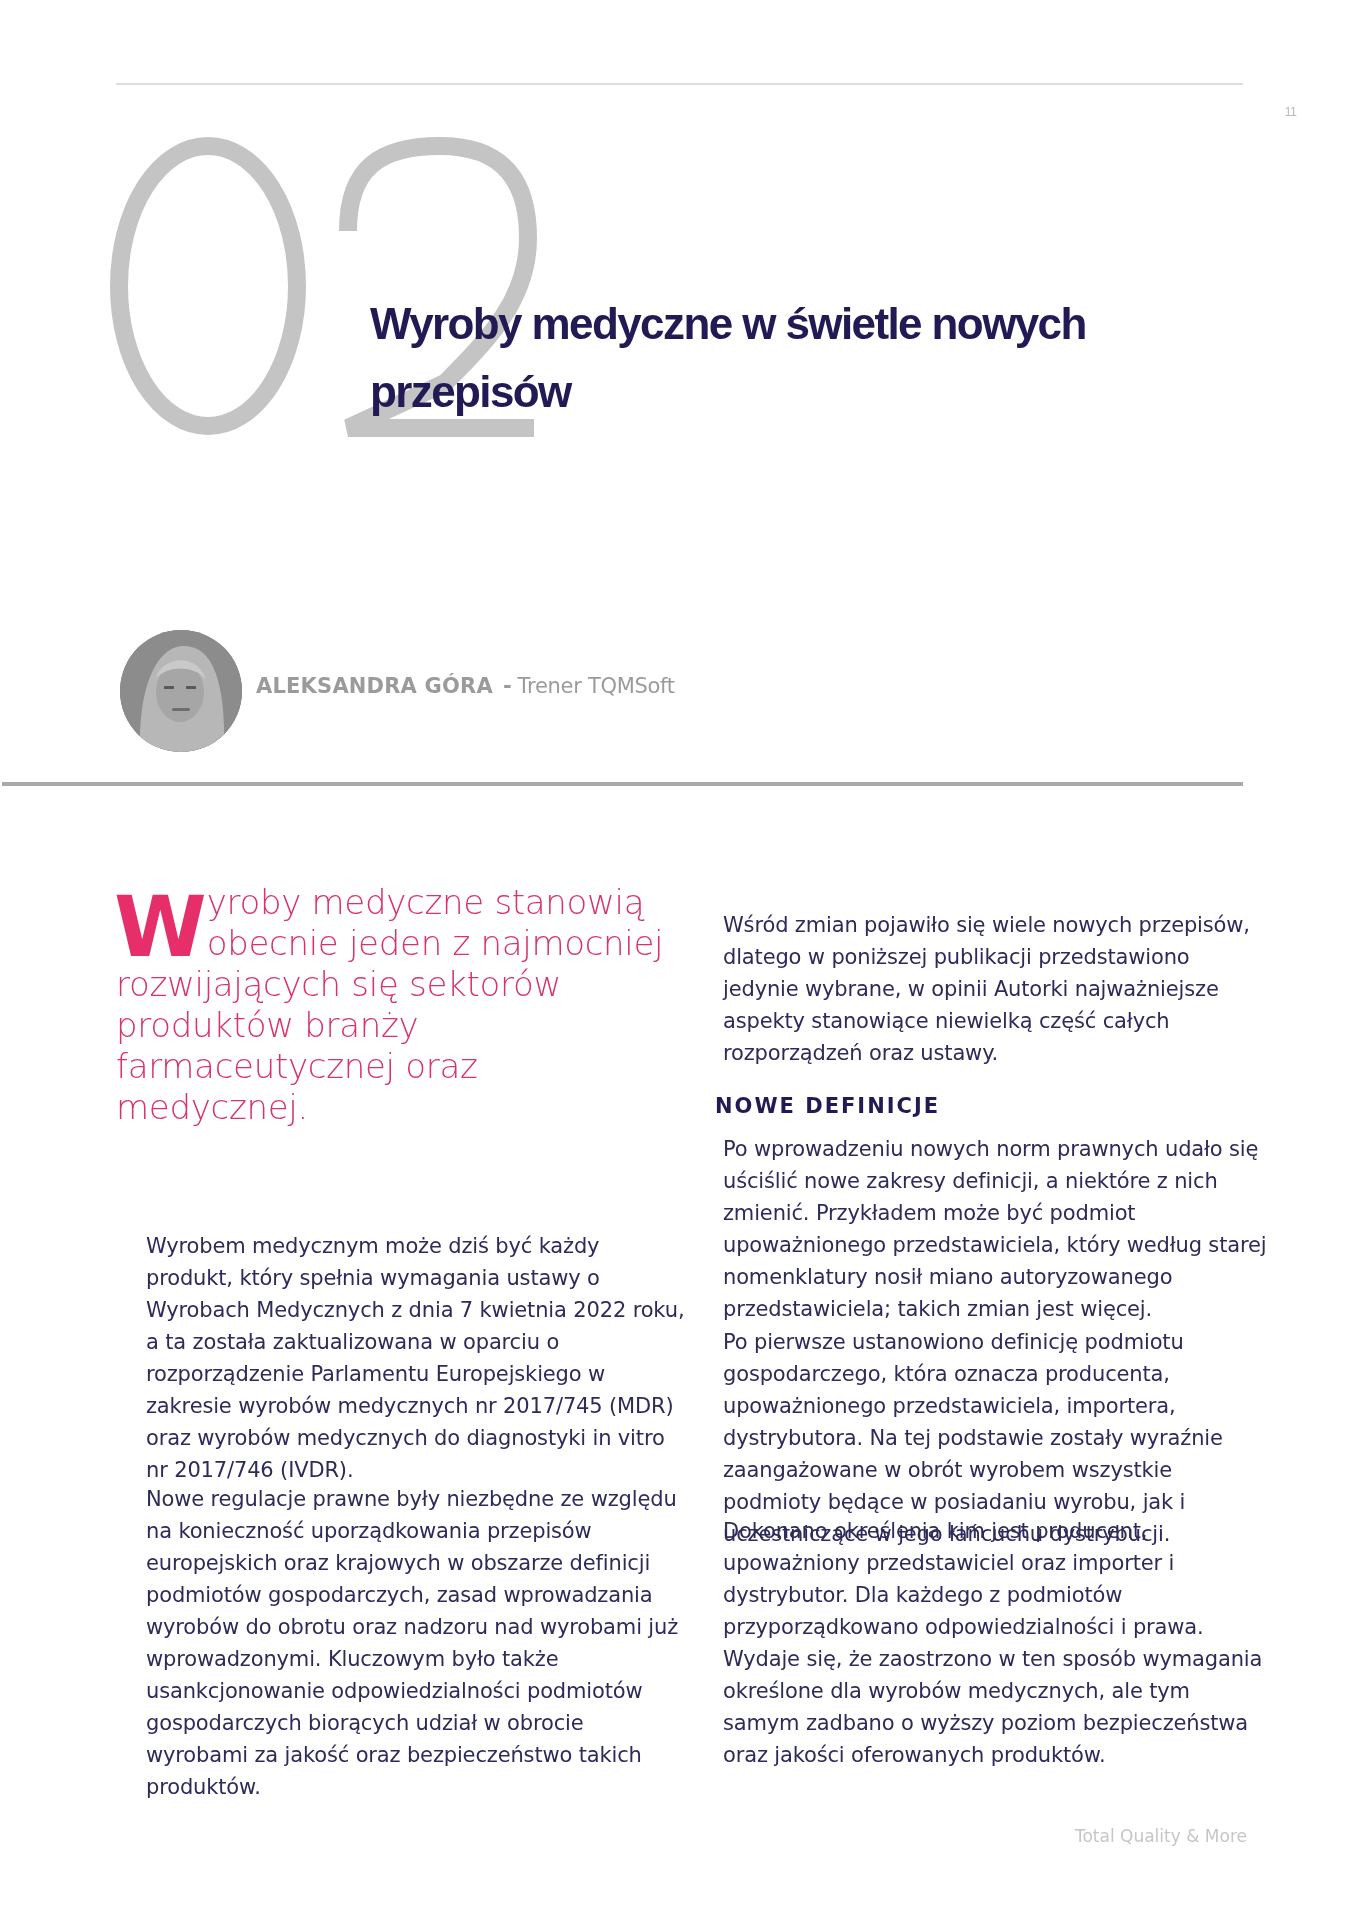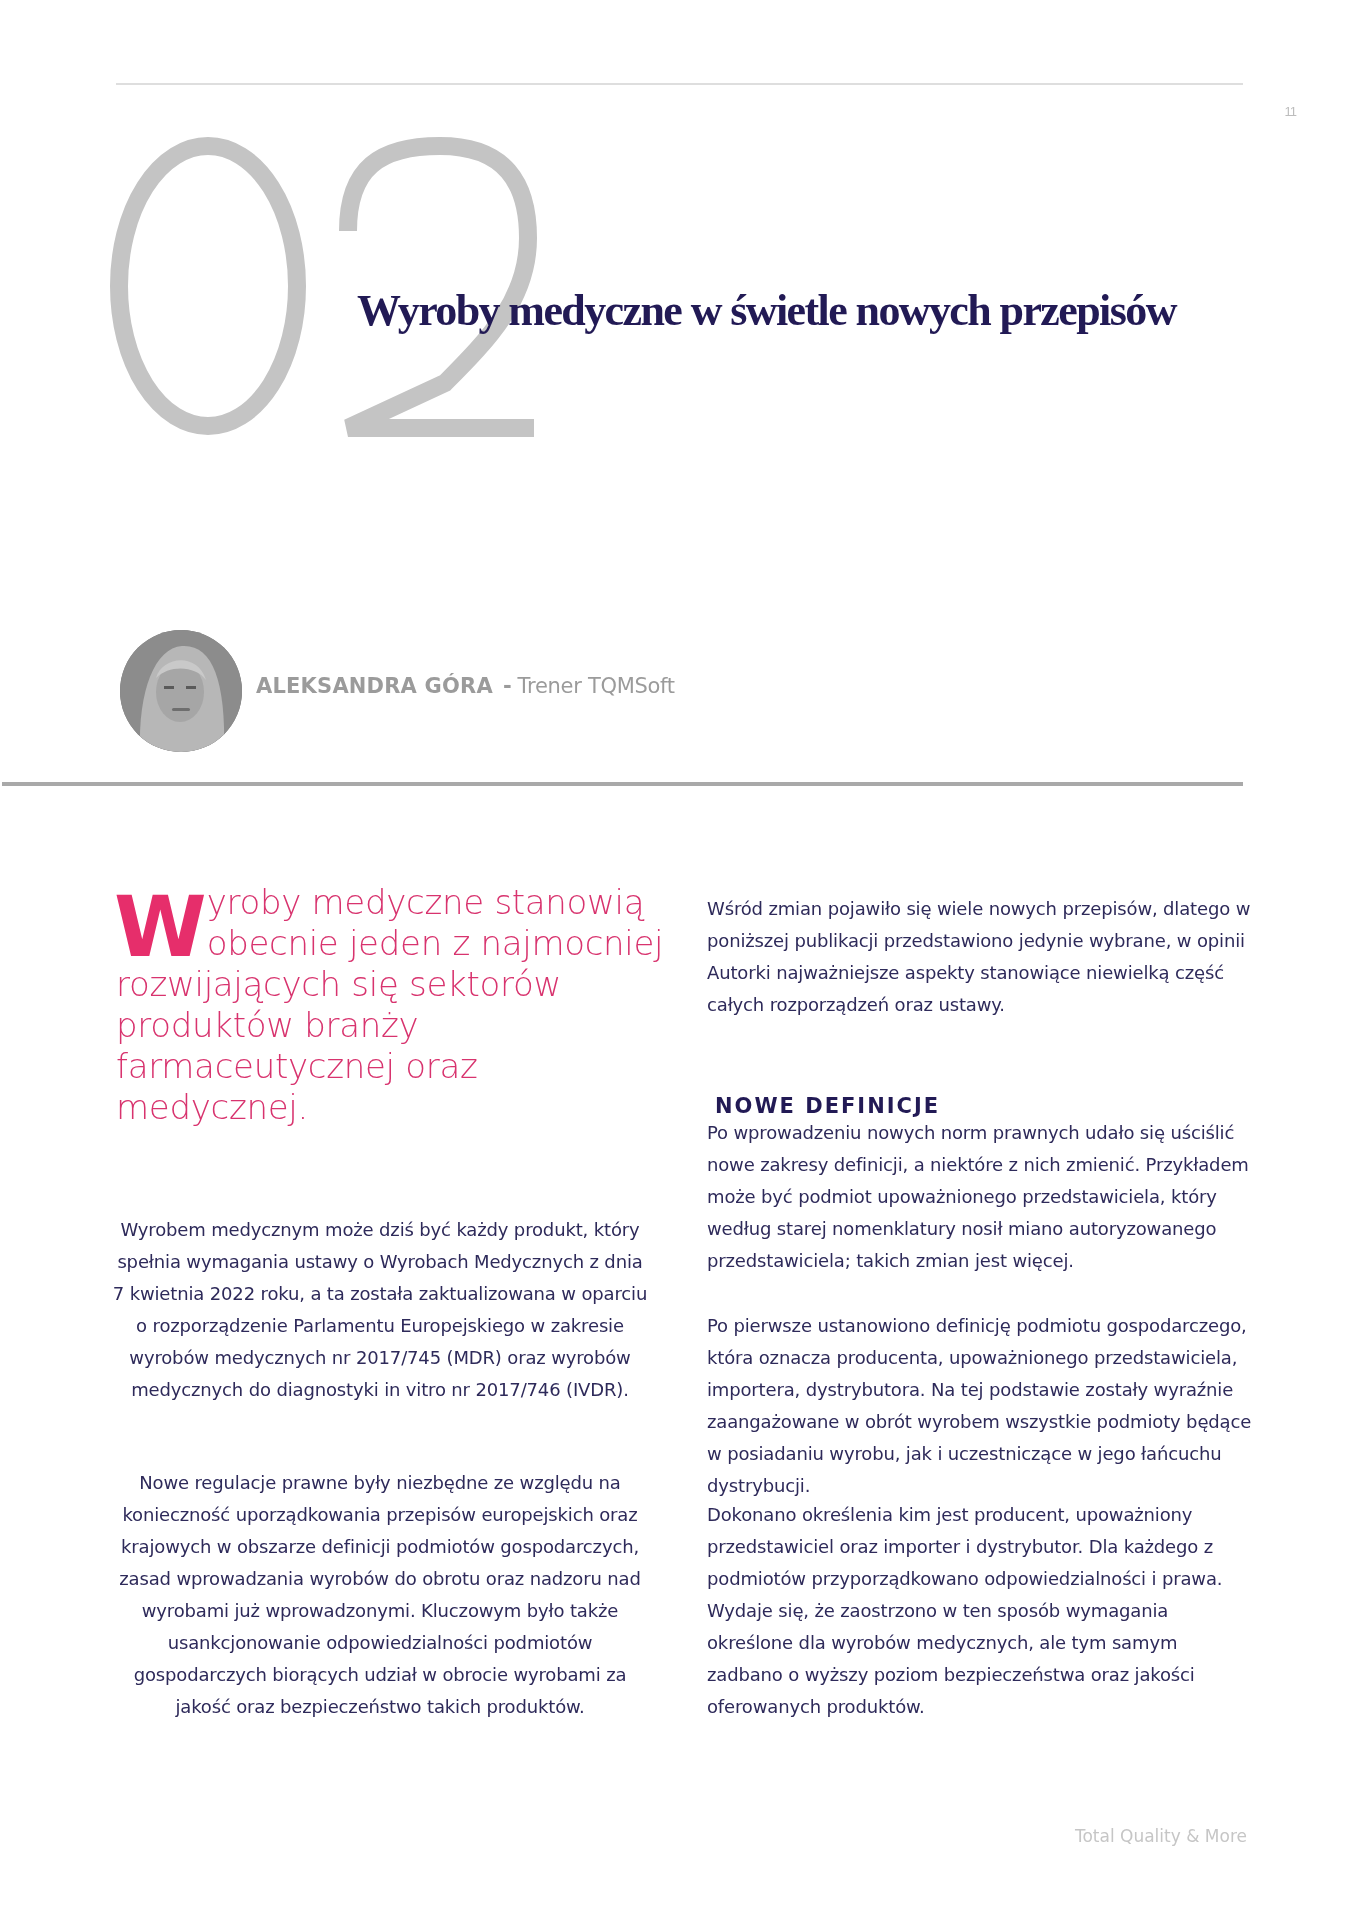--- a/index.html
+++ b/index.html
@@ -7,22 +7,22 @@
          font-family: "DejaVu Sans", sans-serif; }
   .abs { position: absolute; }
 
   .top-rule { left: 116px; top: 83px; width: 1127px; height: 2px; background: #dedede; }
   .page-number { left: 1276px; top: 104px; width: 20px; font-size: 13px; color: #bdbdbd;
                  font-family: "Liberation Sans", sans-serif; text-align: right; letter-spacing: -1px; }
 
   .big-number { left: 100px; top: 128px; width: 460px; height: 320px; }
   .big-number svg { width: 100%; height: 100%; overflow: visible; }
 
-  .title { left: 357px; top: 277px; width: 900px; margin: 0;
-           font-family: Liberation Serif, serif; font-weight: bold;
+  .title { left: 357px; top: 277px; width: 900px; margin: 13px;
+           font-family: Liberation Sans, sans-serif; font-weight: bold;
            font-size: 44px; line-height: 68px; color: #221a55; letter-spacing: -1.6px; }
 
   .avatar { left: 120px; top: 630px; width: 122px; height: 122px; border-radius: 50%;
             overflow: hidden; background: radial-gradient(circle at 50% 45%, #9a9a9a 0%, #7a7a7a 60%, #5e5e5e 100%); }
   .avatar svg { width: 100%; height: 100%; display: block; }
 
   .author-line { left: 256px; top: 674px; font-size: 21px; color: #9b9b9b; white-space: nowrap;
                  font-family: "DejaVu Sans", sans-serif; }
   .author-name { font-weight: bold; letter-spacing: 0.2px; }
   .author-dash { font-weight: bold; margin: 0 6px 0 10px; }
@@ -30,23 +30,23 @@
 
   .separator { left: 2px; top: 782px; width: 1241px; height: 4px; background: #a9a9a9; }
 
   .lead { left: 116px; top: 882px; width: 560px; margin: 0;
           font-family: "DejaVu Sans", sans-serif; font-weight: 300;
           font-size: 34px; line-height: 41px; color: #d8336e; letter-spacing: -0.3px; }
   .dropcap { float: left; font-family: "DejaVu Sans", sans-serif; font-weight: bold;
              font-size: 84px; line-height: 70px; color: #e62e6b; margin: 10px 4px 0 -2px;
              letter-spacing: -4px; }
 
-  .body-text { font-family: "DejaVu Sans", sans-serif; font-size: 18px; line-height: 32px;
-               color: #2e2a5a; margin: 0; letter-spacing: -0.15px; }
-  .col-left { left: 110px; width: 540px; text-align: center; }
+  .body-text { font-family: "DejaVu Sans", sans-serif; font-size: 21px; line-height: 32px;
+               color: #2e2a5a; margin: 16px; letter-spacing: -0.15px; }
+  .col-left { left: 130px; width: 540px; }
   .col-right { left: 707px; width: 545px; }
 
   .p1 { top: 1214px; }
   .p2 { top: 1467px; }
   .p3 { top: 893px; }
   .section-heading { left: 707px; top: 1086px; margin: 8px; font-family: "DejaVu Sans", sans-serif;
                      font-weight: bold; font-size: 21px; letter-spacing: 2px; color: #221a55; }
   .p4 { top: 1117px; }
   .p5 { top: 1310px; }
   .p6 { top: 1499px; }

